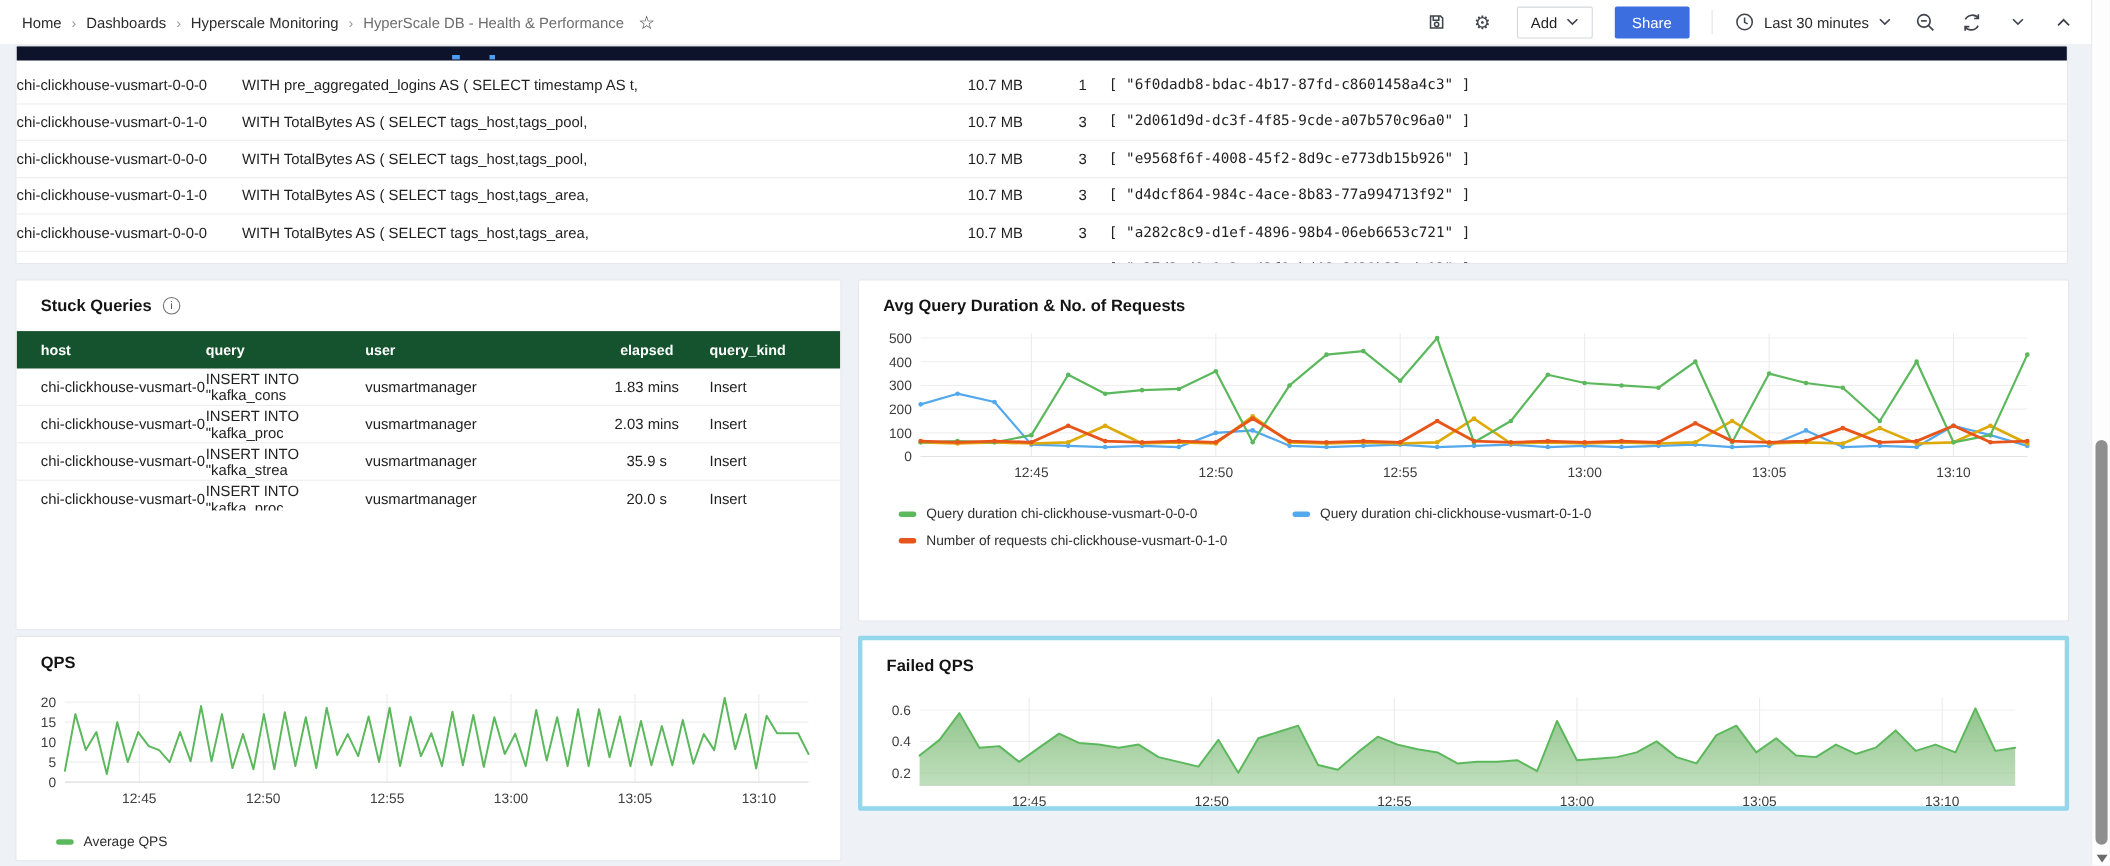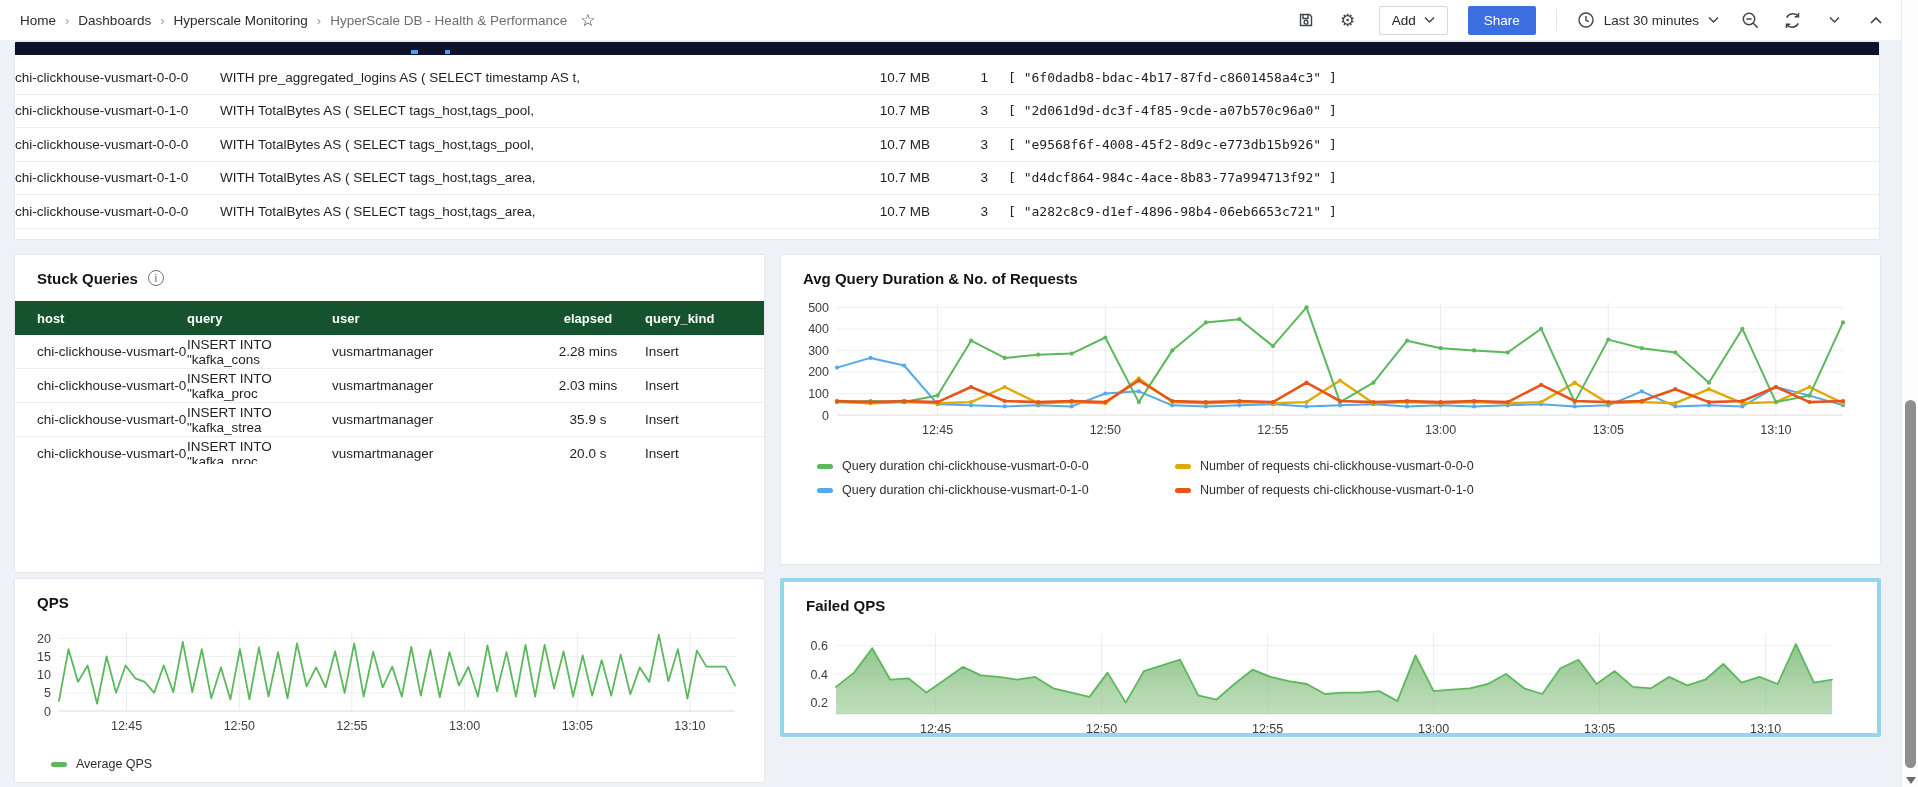--- a/index.html
+++ b/index.html
@@ -204,21 +204,21 @@
         <span>user</span>
         <span class="sq-elapsed">elapsed</span>
         <span class="sq-kind">query_kind</span>
       </div>
       <div>
 
           <div class="sq-row">
             <span>chi-clickhouse-vusmart-0</span>
             <span>INSERT INTO "kafka_cons</span>
             <span>vusmartmanager</span>
-            <span class="sq-elapsed">2.28 mins</span>
+            <span class="sq-elapsed">1.83 mins</span>
             <span class="sq-kind">Insert</span>
           </div>
 
           <div class="sq-row">
             <span>chi-clickhouse-vusmart-0</span>
             <span>INSERT INTO "kafka_proc</span>
             <span>vusmartmanager</span>
             <span class="sq-elapsed">2.03 mins</span>
             <span class="sq-kind">Insert</span>
           </div>
@@ -401,24 +401,20 @@
           <circle cx="984.9" cy="90.0" r="2.1" fill="#e7551b"></circle>
           <circle cx="1018.5" cy="105.1" r="2.1" fill="#e7551b"></circle>
           <circle cx="1052.0" cy="104.0" r="2.1" fill="#e7551b"></circle>
         </svg>
       <div class="legend-grid">
           <div class="legend-item">
             <span class="swatch" style="background: rgb(92, 184, 92);"></span>
             <span>Query duration chi-clickhouse-vusmart-0-0-0</span>
           </div>
           <div class="legend-item">
-            <span class="swatch" style="background: rgb(222, 170, 10);"></span>
-            <span>Number of requests chi-clickhouse-vusmart-0-0-0</span>
-          </div>
-          <div class="legend-item">
             <span class="swatch" style="background: rgb(84, 168, 236);"></span>
             <span>Query duration chi-clickhouse-vusmart-0-1-0</span>
           </div>
           <div class="legend-item">
             <span class="swatch" style="background: rgb(231, 85, 27);"></span>
             <span>Number of requests chi-clickhouse-vusmart-0-1-0</span>
           </div>
         </div>
     </div>
   </div>

